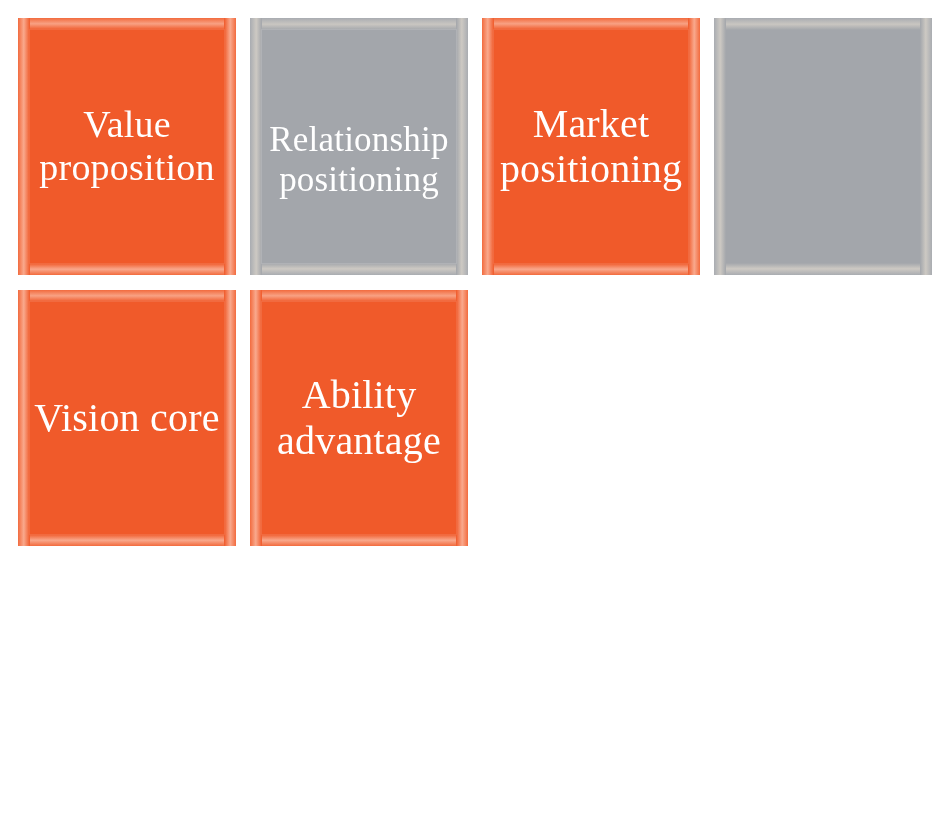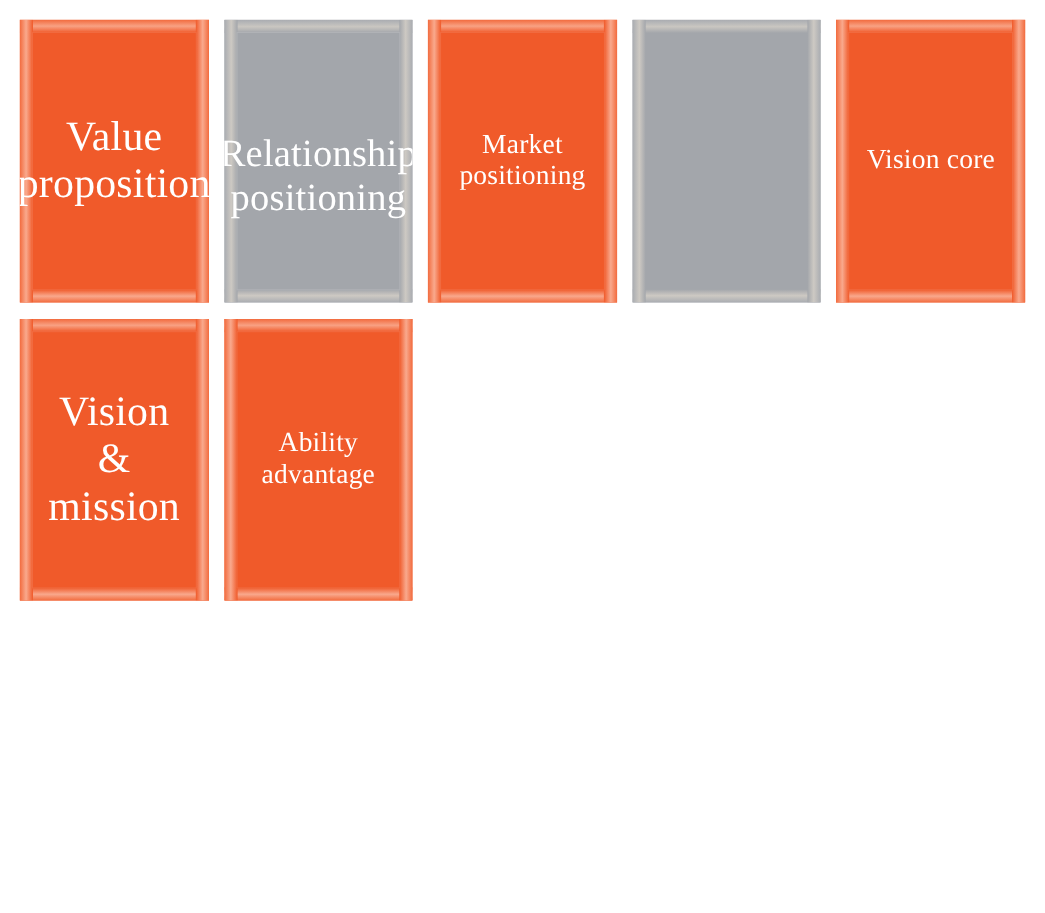--- a/index.html
+++ b/index.html
@@ -13,21 +13,21 @@
     height: 830px;
     overflow: hidden;
     font-family: "Liberation Serif", "DejaVu Serif", serif;
   }
 
   #grid {
     position: relative;
     width: 950px;
     height: 830px;
     display: grid;
-    grid-template-columns: repeat(5, 1fr);
+    grid-template-columns: repeat(4, 1fr);
     grid-template-rows: repeat(3, 1fr);
     column-gap: 14px;
     row-gap: 15px;
     padding: 18px 18px 12px 18px;
     box-sizing: border-box;
     background: #ffffff;
   }
 
   
   .tile {
@@ -111,21 +111,21 @@
   }
   .tile.gray .bevel .edge.left {
     background: linear-gradient(to right, #A9ACB1 0%, #CDC9C3 52%, #A3A6AB 100%);
   }
   .tile.gray .bevel .edge.right {
     background: linear-gradient(to left, #A9ACB1 0%, #CDC9C3 52%, #A3A6AB 100%);
   }
 
   
   .fs-xl  { font-size: 38px; }
-  .fs-lg  { font-size: 25px; }
+  .fs-lg  { font-size: 40px; }
   .fs-md  { font-size: 35px; margin-top: 28px; }
 </style>
 </head>
 <body>
 
 <div id="grid">
 
   <div class="tile orange">
     <div class="bevel">
       <div class="edge top"></div>
@@ -180,33 +180,20 @@
         <div class="edge bottom"></div>
       <div class="edge left"></div>
         <div class="edge right"></div>
     </div>
     <div class="face">
       <span class="label fs-lg">Vision core</span>
     </div>
   </div>
 
 
-  <div class="tile orange">
-    <div class="bevel">
-      <div class="edge top"></div>
-        <div class="edge bottom"></div>
-      <div class="edge left"></div>
-        <div class="edge right"></div>
-    </div>
-    <div class="face">
-      <span class="label fs-xl">Vision
-&amp;
-mission</span>
-    </div>
-  </div>
 
 
   <div class="tile orange">
     <div class="bevel">
       <div class="edge top"></div>
         <div class="edge bottom"></div>
       <div class="edge left"></div>
         <div class="edge right"></div>
     </div>
     <div class="face">

